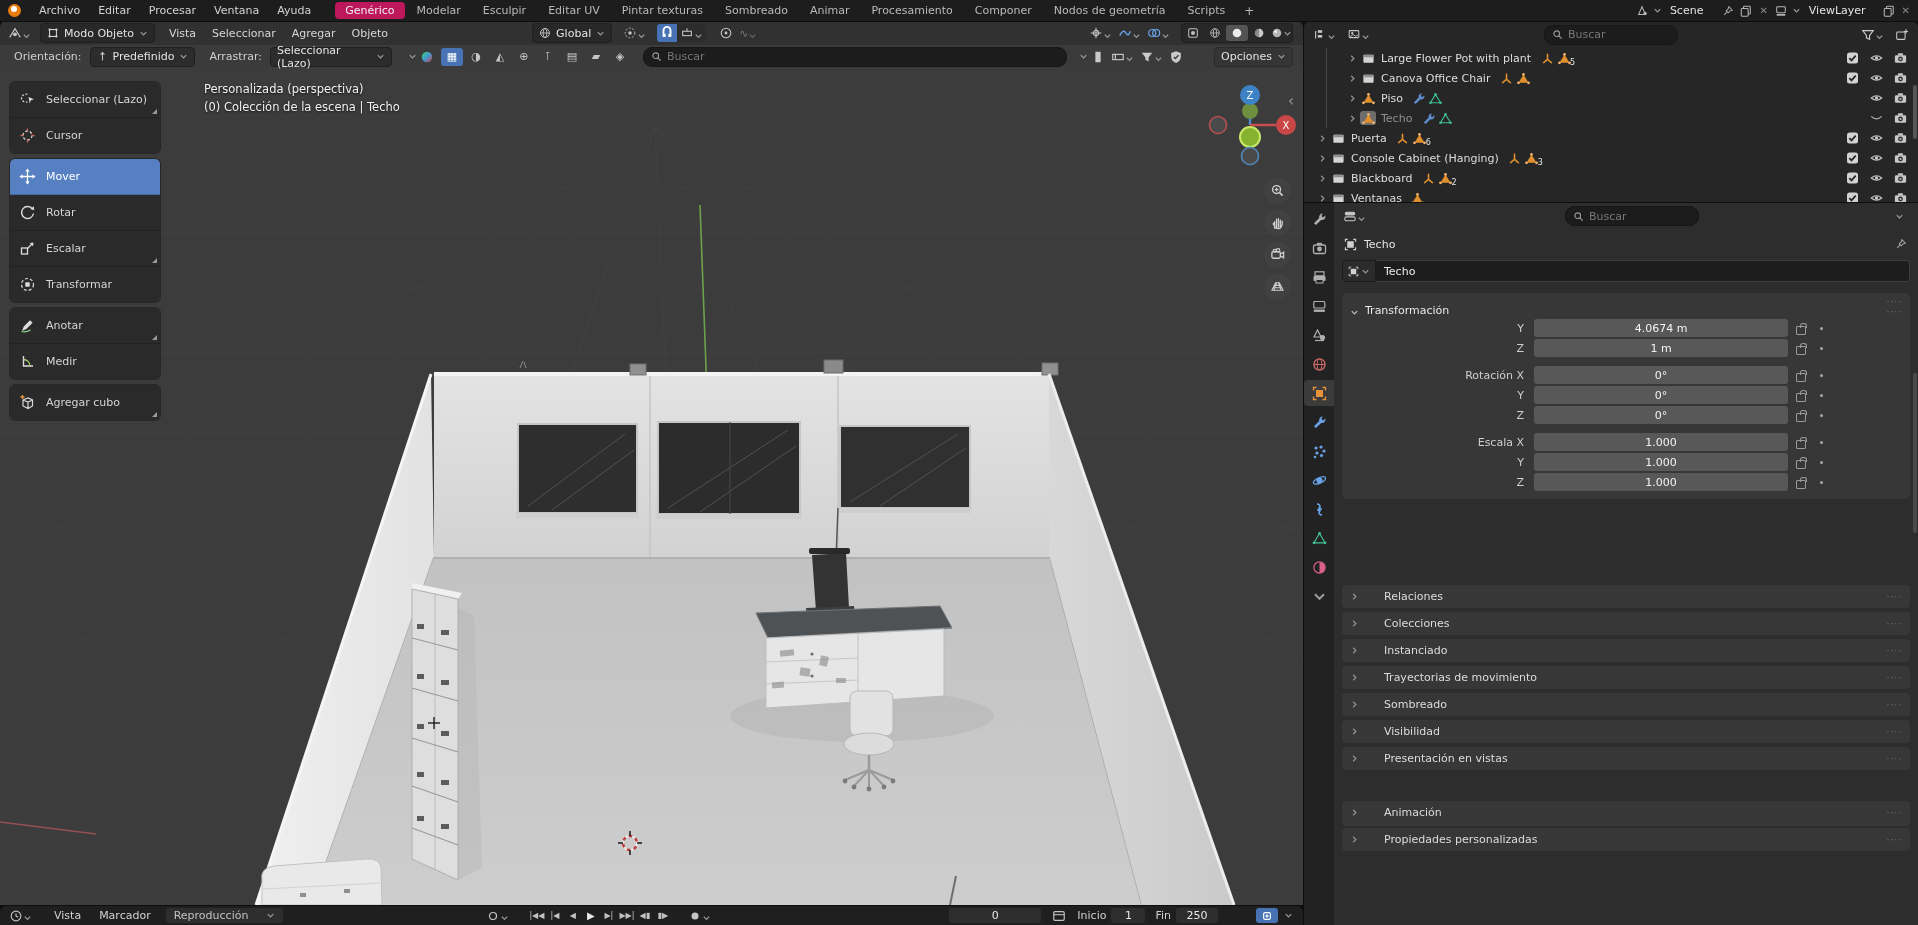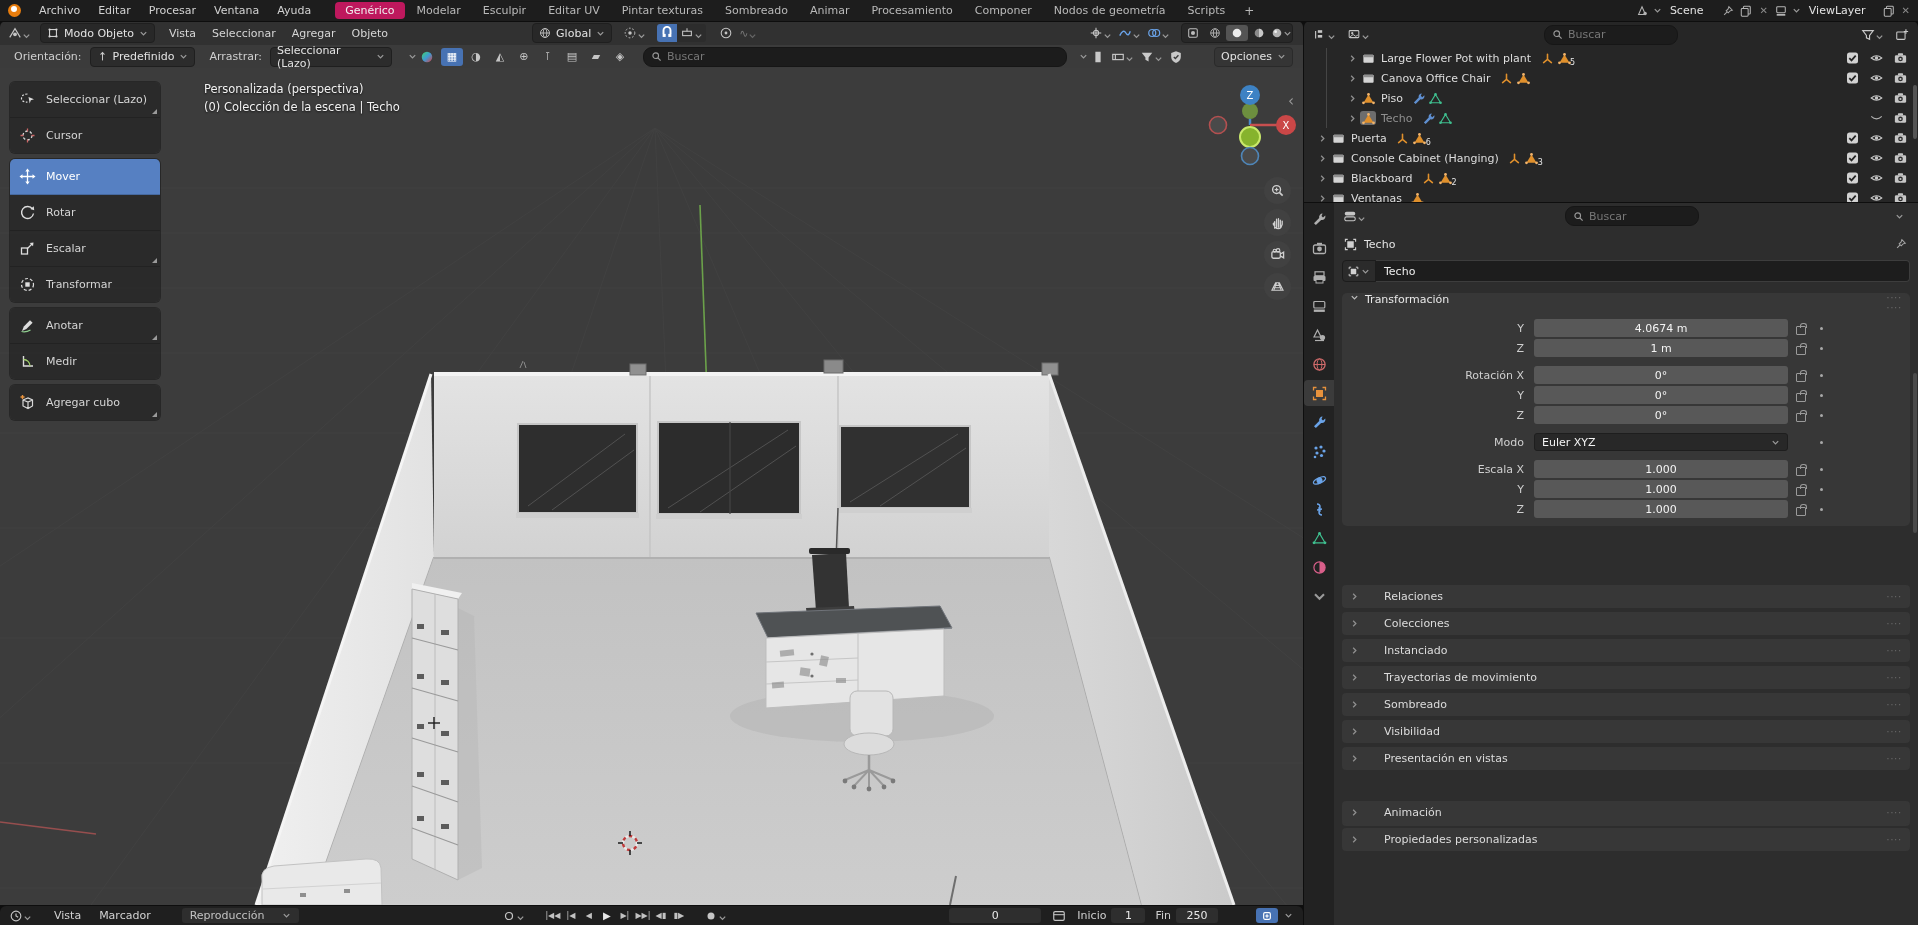--- a/index.html
+++ b/index.html
@@ -79,21 +79,21 @@
   .ptab{width:30px;height:26px;display:flex;align-items:center;justify-content:center;margin:3px 0;}
   .ptab svg{width:15px;height:15px;}
   .ptab.active{background:#3b3b3b;border-radius:4px 0 0 4px;}
   #props-header{position:absolute;left:30px;top:0;width:584px;height:26px;display:flex;align-items:center;padding:0 6px;box-sizing:border-box;}
   #pbreadcrumb{position:absolute;left:30px;top:30px;width:584px;height:22px;display:flex;align-items:center;gap:7px;padding:0 10px;box-sizing:border-box;color:#e3e3e3;}
   #pname-row{position:absolute;left:38px;top:57px;width:568px;height:22px;display:flex;}
   .namebox-ic{background:#2b2b2b;border:1px solid #1c1c1c;border-radius:4px 0 0 4px;width:32px;display:flex;align-items:center;justify-content:center;gap:2px;}
   .namebox{flex:1;background:#1d1d1d;border:1px solid #3d3d3d;border-left:none;border-radius:0 4px 4px 0;
     display:flex;align-items:center;padding:0 8px;color:#ececec;}
   #transform-panel{position:absolute;left:38px;top:90px;width:568px;background:#373737;border-radius:5px;padding-bottom:6px;}
-  .panel-head{height:24px;display:flex;align-items:flex-start;gap:6px;padding:0 8px;color:#e8e8e8;}
+  .panel-head{height:24px;display:flex;align-items:flex-end;gap:6px;padding:0 8px;color:#e8e8e8;}
   .dragdots{margin-left:auto;color:#6e6e6e;letter-spacing:1px;font-size:9px;}
   .trow{display:flex;align-items:center;height:18px;margin:2px 0;}
   .trow.gap{margin-top:9px;}
   .tlabel{width:182px;text-align:right;padding-right:10px;color:#cfcfcf;flex:none;}
   .tfield{width:254px;height:18px;background:#585858;border-radius:3px;display:flex;align-items:center;justify-content:center;color:#f4f4f4;flex:none;}
   .tfield.dd{background:#282828;border:1px solid #1e1e1e;justify-content:flex-start;padding:0 7px;box-sizing:border-box;width:254px;}
   .tfield.dd .dchev{margin-left:auto;}
   .lockcol{width:26px;display:flex;justify-content:center;flex:none;}
   .lock{width:8px;height:7px;border:1px solid #9a9a9a;border-radius:1px;position:relative;margin-top:4px;}
   .lock::before{content:"";position:absolute;top:-4px;left:3px;width:5px;height:4px;border:1px solid #9a9a9a;border-bottom:none;border-radius:3px 3px 0 0;}
@@ -1451,35 +1451,20 @@
           <div class="tlabel">Z</div>
           <div class="tfield">0°</div>
           <div class="lockcol">
             <span class="lock"></span>
           </div>
           <div class="dotcol">
             <span class="adot"></span>
           </div>
         </div>
         <div class="trow gap">
-          <div class="tlabel">Modo</div>
-          <div class="tfield dd">
-            <span>Euler XYZ</span>
-            <span class="chev dchev">
-              <svg width="9" height="9" viewBox="0 0 10 10">
-                <path d="M2 3.5 L5 6.5 L8 3.5" fill="none" stroke="#9a9a9a" stroke-width="1.4"></path>
-              </svg>
-            </span>
-          </div>
-          <div class="lockcol"></div>
-          <div class="dotcol">
-            <span class="adot"></span>
-          </div>
-        </div>
-        <div class="trow gap">
           <div class="tlabel">Escala X</div>
           <div class="tfield">1.000</div>
           <div class="lockcol">
             <span class="lock"></span>
           </div>
           <div class="dotcol">
             <span class="adot"></span>
           </div>
         </div>
         <div class="trow">
@@ -1608,21 +1593,21 @@
     <span class="chev">
         <svg viewBox="0 0 10 10">
           <path d="M2 3.5 L5 6.5 L8 3.5" fill="none" stroke="#9a9a9a" stroke-width="1.4"></path>
         </svg>
       </span>
   </span>
   <div id="tl-menus" style="display:flex;margin-left:10px;">
       <span class="menu-item">Vista</span>
       <span class="menu-item">Marcador</span>
     </div>
-  <div class="tl-box" style="margin-left:22px;gap:18px;">
+  <div class="tl-box" style="margin-left:6px;gap:18px;">
     <span>Reproducción</span>
     <span class="chev">
         <svg viewBox="0 0 10 10">
           <path d="M2 3.5 L5 6.5 L8 3.5" fill="none" stroke="#9a9a9a" stroke-width="1.4"></path>
         </svg>
       </span>
   </div>
   <span class="icbtn" style="margin-left:200px;">
     <svg viewBox="0 0 16 16">
         <circle cx="8" cy="8" r="4" fill="none" stroke="#c5c5c5" stroke-width="1.4"></circle>

